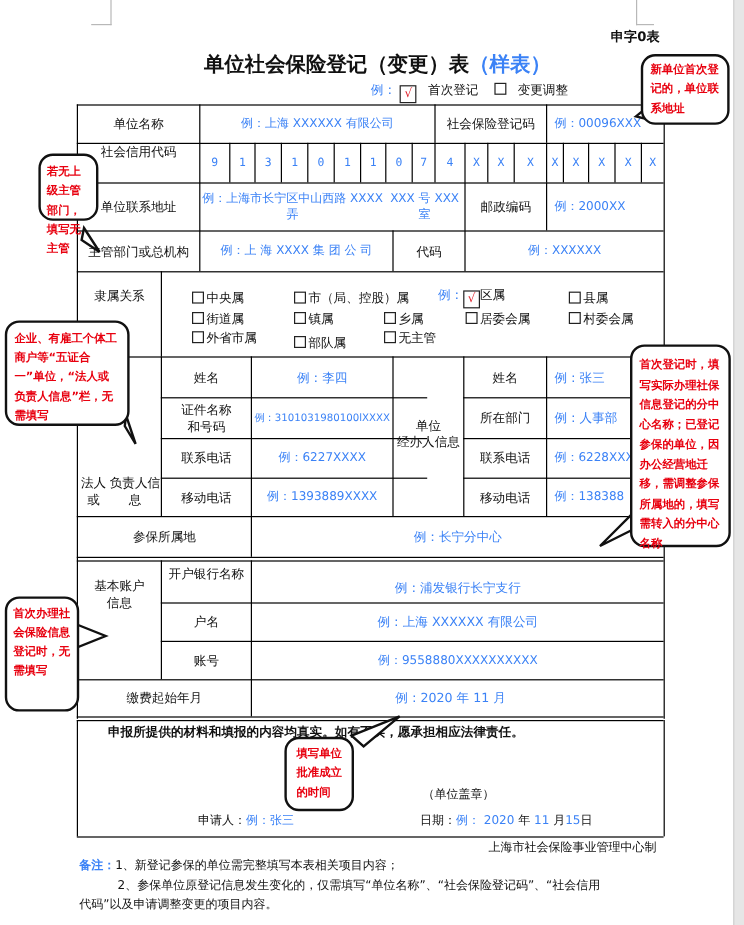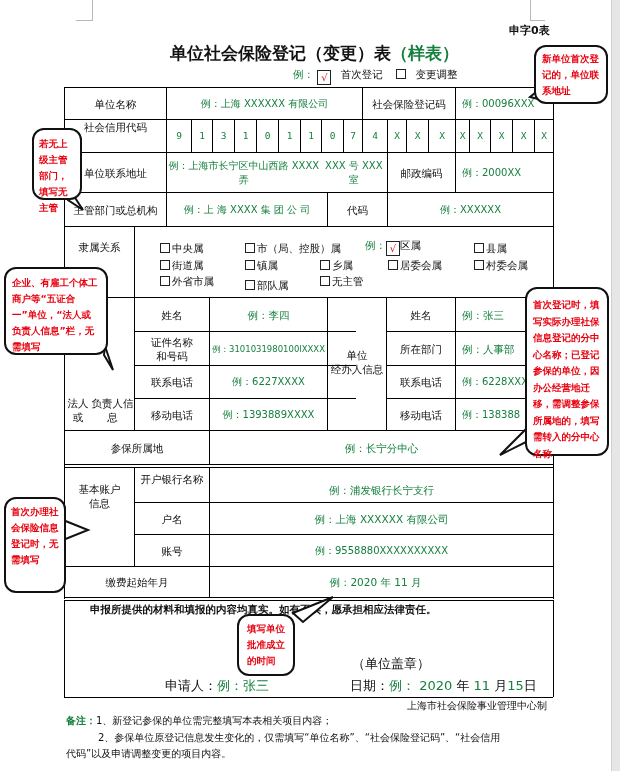--- a/index.html
+++ b/index.html
@@ -1,22 +1,22 @@
 <!DOCTYPE html>
 <html><head>
 <meta charset="utf-8">
 <style>
   html, body { margin:0; padding:0; }
   body { width:620px; height:771px; background:#ffffff; position:relative; overflow:hidden;
          font-family: "DejaVu Sans", "Liberation Sans", sans-serif; color:#111; }
   .edge { position:absolute; top:0; right:0; width:8px; height:771px; background:#e6e6e6; border-left:1px solid #d0d0d0; }
   .corner { position:absolute; border-color:#b8b8b8; border-style:solid; }
   .abs { position:absolute; }
-  .txt { position:absolute; font-size:13px; white-space:nowrap; }
-  .red { color:#15803d; }
+  .txt { position:absolute; font-size:10px; white-space:nowrap; }
+  .red { color:#3b82f6; }
   .hl { position:absolute; height:0; border-top:1px solid #000; }
   .vl { position:absolute; width:0; border-left:1px solid #000; }
   .cell { position:absolute; display:flex; align-items:center; justify-content:center; text-align:center; font-size:10.5px; line-height:14px; }
   .cell.left { justify-content:flex-start; padding-left:6px; }
   .mono { font-family:"DejaVu Sans Mono","Liberation Mono",monospace; font-size:9.5px; }
   .callout { position:absolute; background:#fff; border:2px solid #111; border-radius:12px; color:#e8000f;
              font-weight:bold; font-size:9.5px; line-height:16px; padding:6px 6px; box-sizing:border-box; }
   .tail { position:absolute; }
   .chk { display:inline-block; width:8px; height:8px; border:1px solid #222; vertical-align:-1px; margin-right:2px; }
   .chkbig { display:inline-block; width:12px; height:13px; border:1px solid #222; color:#e0202a; font-size:10px; line-height:13px; text-align:center; vertical-align:-3px; }
@@ -27,21 +27,21 @@
 
 <div class="edge"></div>
 <div class="corner" style="left:76px;top:0;width:16px;height:20px;border-width:0 1px 1px 0;"></div>
 <div class="corner" style="left:530px;top:0;width:14px;height:20px;border-width:0 0 1px 1px;"></div>
 
 <div class="txt" style="left:509px;top:23px;font-weight:bold;font-size:11px;">申字0表</div>
 <div class="abs" style="left:170px;top:42px;font-size:17px;font-weight:bold;white-space:nowrap;">
   <span>单位社会保险登记（变更）表</span><span class="red">（样表）</span>
 </div>
 
-<div class="abs" style="left:293px;top:68px;font-size:10.5px;white-space:nowrap;">
+<div class="abs" style="left:309px;top:68px;font-size:10.5px;white-space:nowrap;">
   <span class="red">例：</span>
   <span class="chkbig">√</span>
   <span style="margin-left:6px;">首次登记</span>
   <span class="chk" style="margin-left:10px;"></span>
   <span style="margin-left:4px;">变更调整</span>
 </div>
 
 <div>
 
   <div class="hl" style="left:64px;top:87px;width:489px;"></div>
@@ -245,17 +245,17 @@
   <polygon points="105,346 113,370 104,355" fill="#fff" stroke="#111" stroke-width="2"></polygon>
 
   <polygon points="535,420 500,455 530,440" fill="#fff" stroke="#111" stroke-width="2"></polygon>
 
   <polygon points="63,520 88,530 63,540" fill="#fff" stroke="#111" stroke-width="2"></polygon>
 
   <polygon points="293,613 333,597 303,622" fill="#fff" stroke="#111" stroke-width="2"></polygon>
 </svg>
 
 <div class="callout" style="left:534px;top:45px;width:74px;height:59px;line-height:16px;padding:4px 6px;">新单位首次登记的，单位联系地址</div>
-<div class="callout" style="left:32px;top:128px;width:50px;height:72px;line-height:16px;padding:6px 5px;">若无上级主管部门，填写无主管</div>
+<div class="callout" style="left:32px;top:128px;width:50px;height:56px;line-height:16px;padding:6px 5px;">若无上级主管部门，填写无主管</div>
 <div class="callout" style="left:4px;top:267px;width:104px;height:88px;line-height:16px;padding:6px 6px;">企业、有雇工个体工商户等“五证合一”单位，“法人或负责人信息”栏，无需填写</div>
 <div class="callout" style="left:525px;top:287px;width:84px;height:169px;line-height:16.5px;padding:8px 6px;">首次登记时，填写实际办理社保信息登记的分中心名称；已登记参保的单位，因办公经营地迁移，需调整参保所属地的，填写需转入的分中心名称</div>
 <div class="callout" style="left:4px;top:497px;width:62px;height:96px;line-height:16px;padding:5px 5px;">首次办理社会保险信息登记时，无需填写</div>
 <div class="callout" style="left:237px;top:614px;width:58px;height:62px;line-height:16px;padding:5px 8px;">填写单位批准成立的时间</div>
 
 </body></html>

